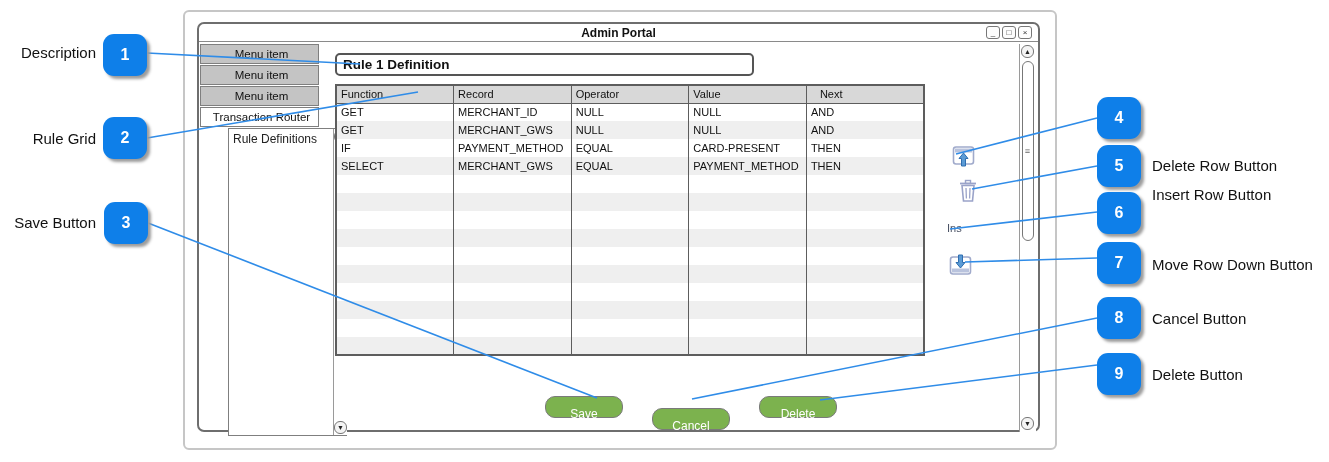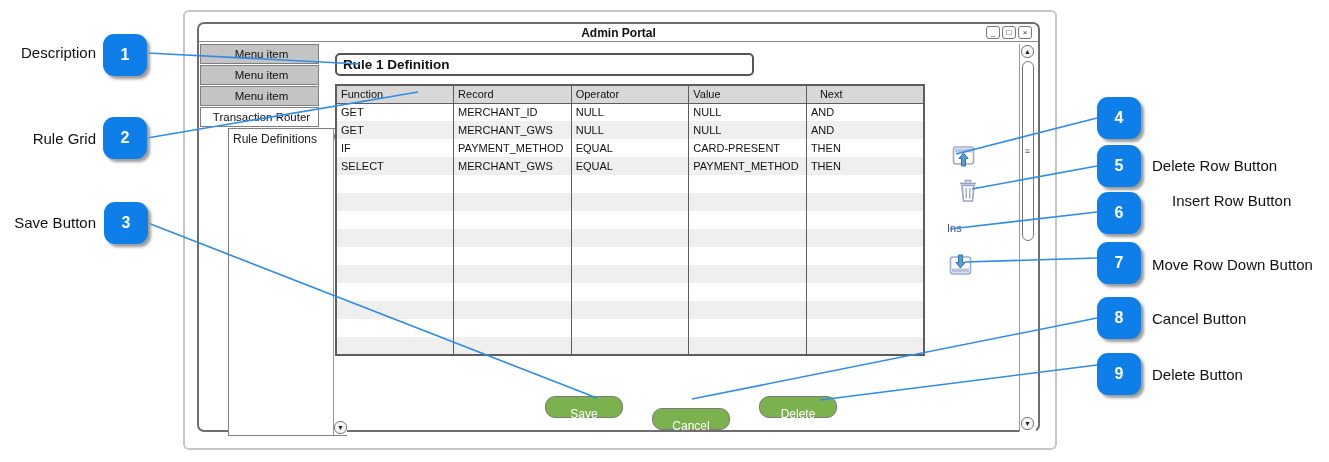--- a/index.html
+++ b/index.html
@@ -286,21 +286,21 @@
   <div class="badge" style="left:103px;top:34px;">1</div>
   <div class="callout-label label-left" style="left:0;top:130px;width:96px;">Rule Grid</div>
   <div class="badge" style="left:103px;top:117px;">2</div>
   <div class="callout-label label-left" style="left:0;top:214px;width:96px;">Save Button</div>
   <div class="badge" style="left:104px;top:202px;">3</div>
 
   <div class="badge" style="left:1097px;top:97px;">4</div>
   <div class="badge" style="left:1097px;top:145px;">5</div>
   <div class="callout-label" style="left:1152px;top:157px;">Delete Row Button</div>
   <div class="badge" style="left:1097px;top:192px;">6</div>
-  <div class="callout-label" style="left:1152px;top:192px;margin-left:20px;">Insert Row Button</div>
+  <div class="callout-label" style="left:1152px;top:186px;">Insert Row Button</div>
   <div class="badge" style="left:1097px;top:242px;">7</div>
   <div class="callout-label" style="left:1152px;top:256px;">Move Row Down Button</div>
   <div class="badge" style="left:1097px;top:297px;">8</div>
   <div class="callout-label" style="left:1152px;top:310px;">Cancel Button</div>
   <div class="badge" style="left:1097px;top:353px;">9</div>
   <div class="callout-label" style="left:1152px;top:366px;">Delete Button</div>
 
 </div>
 
 </body></html>

